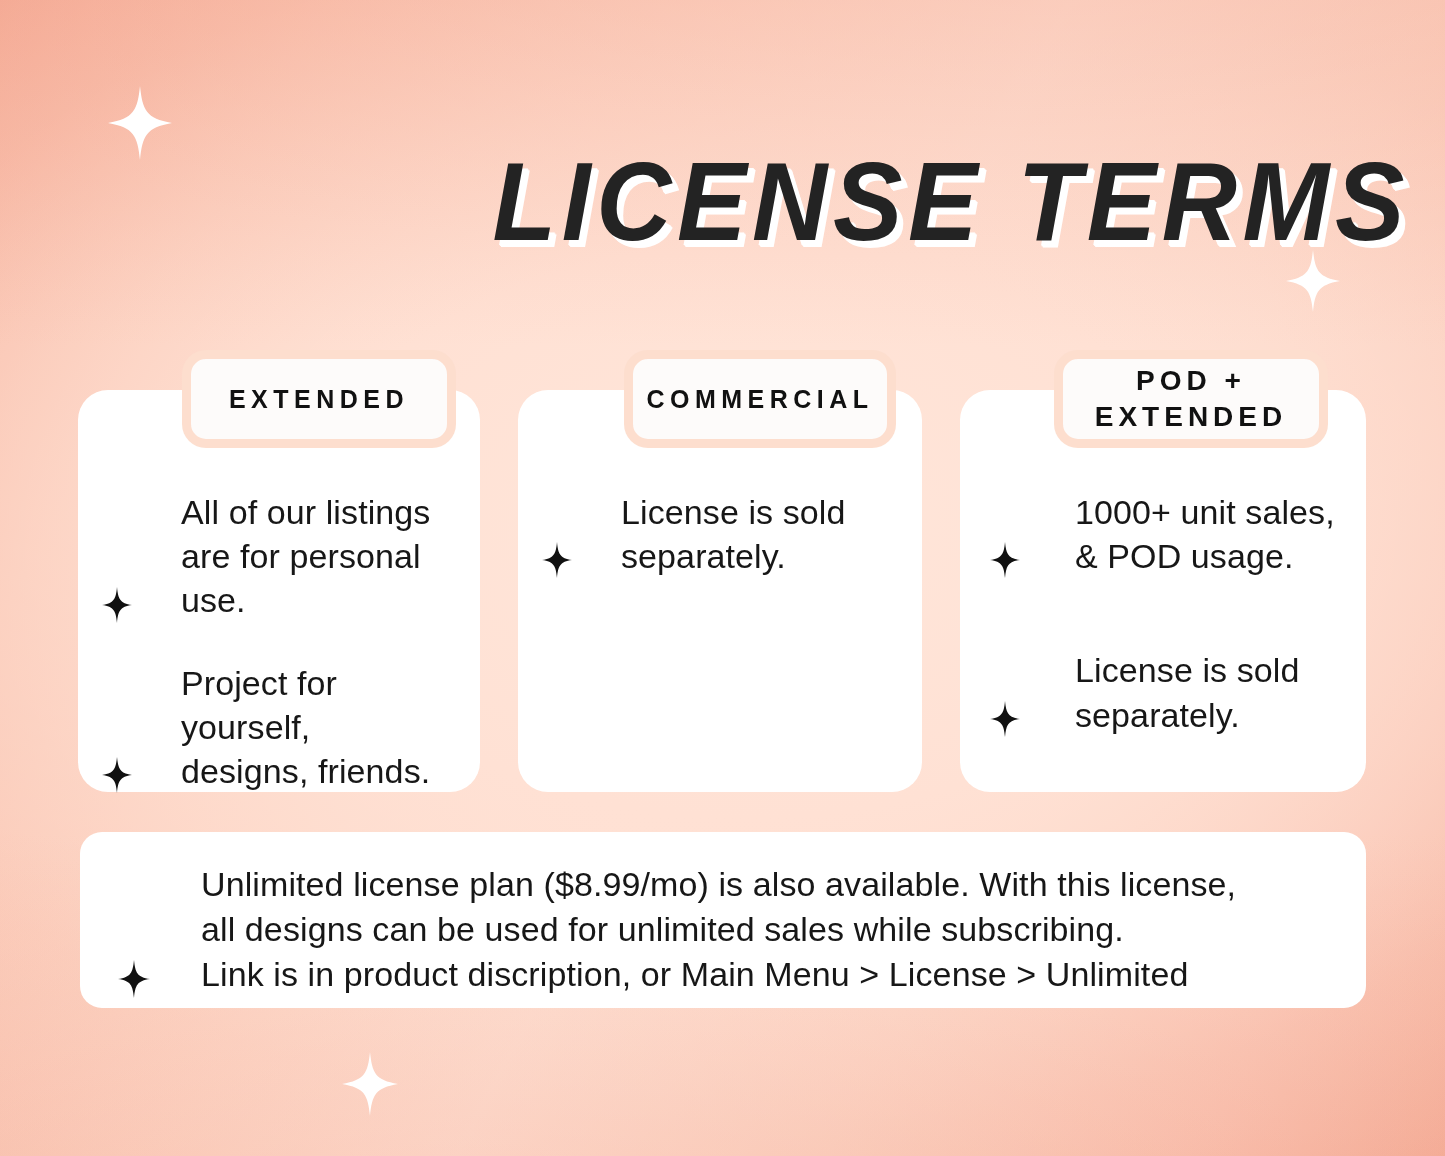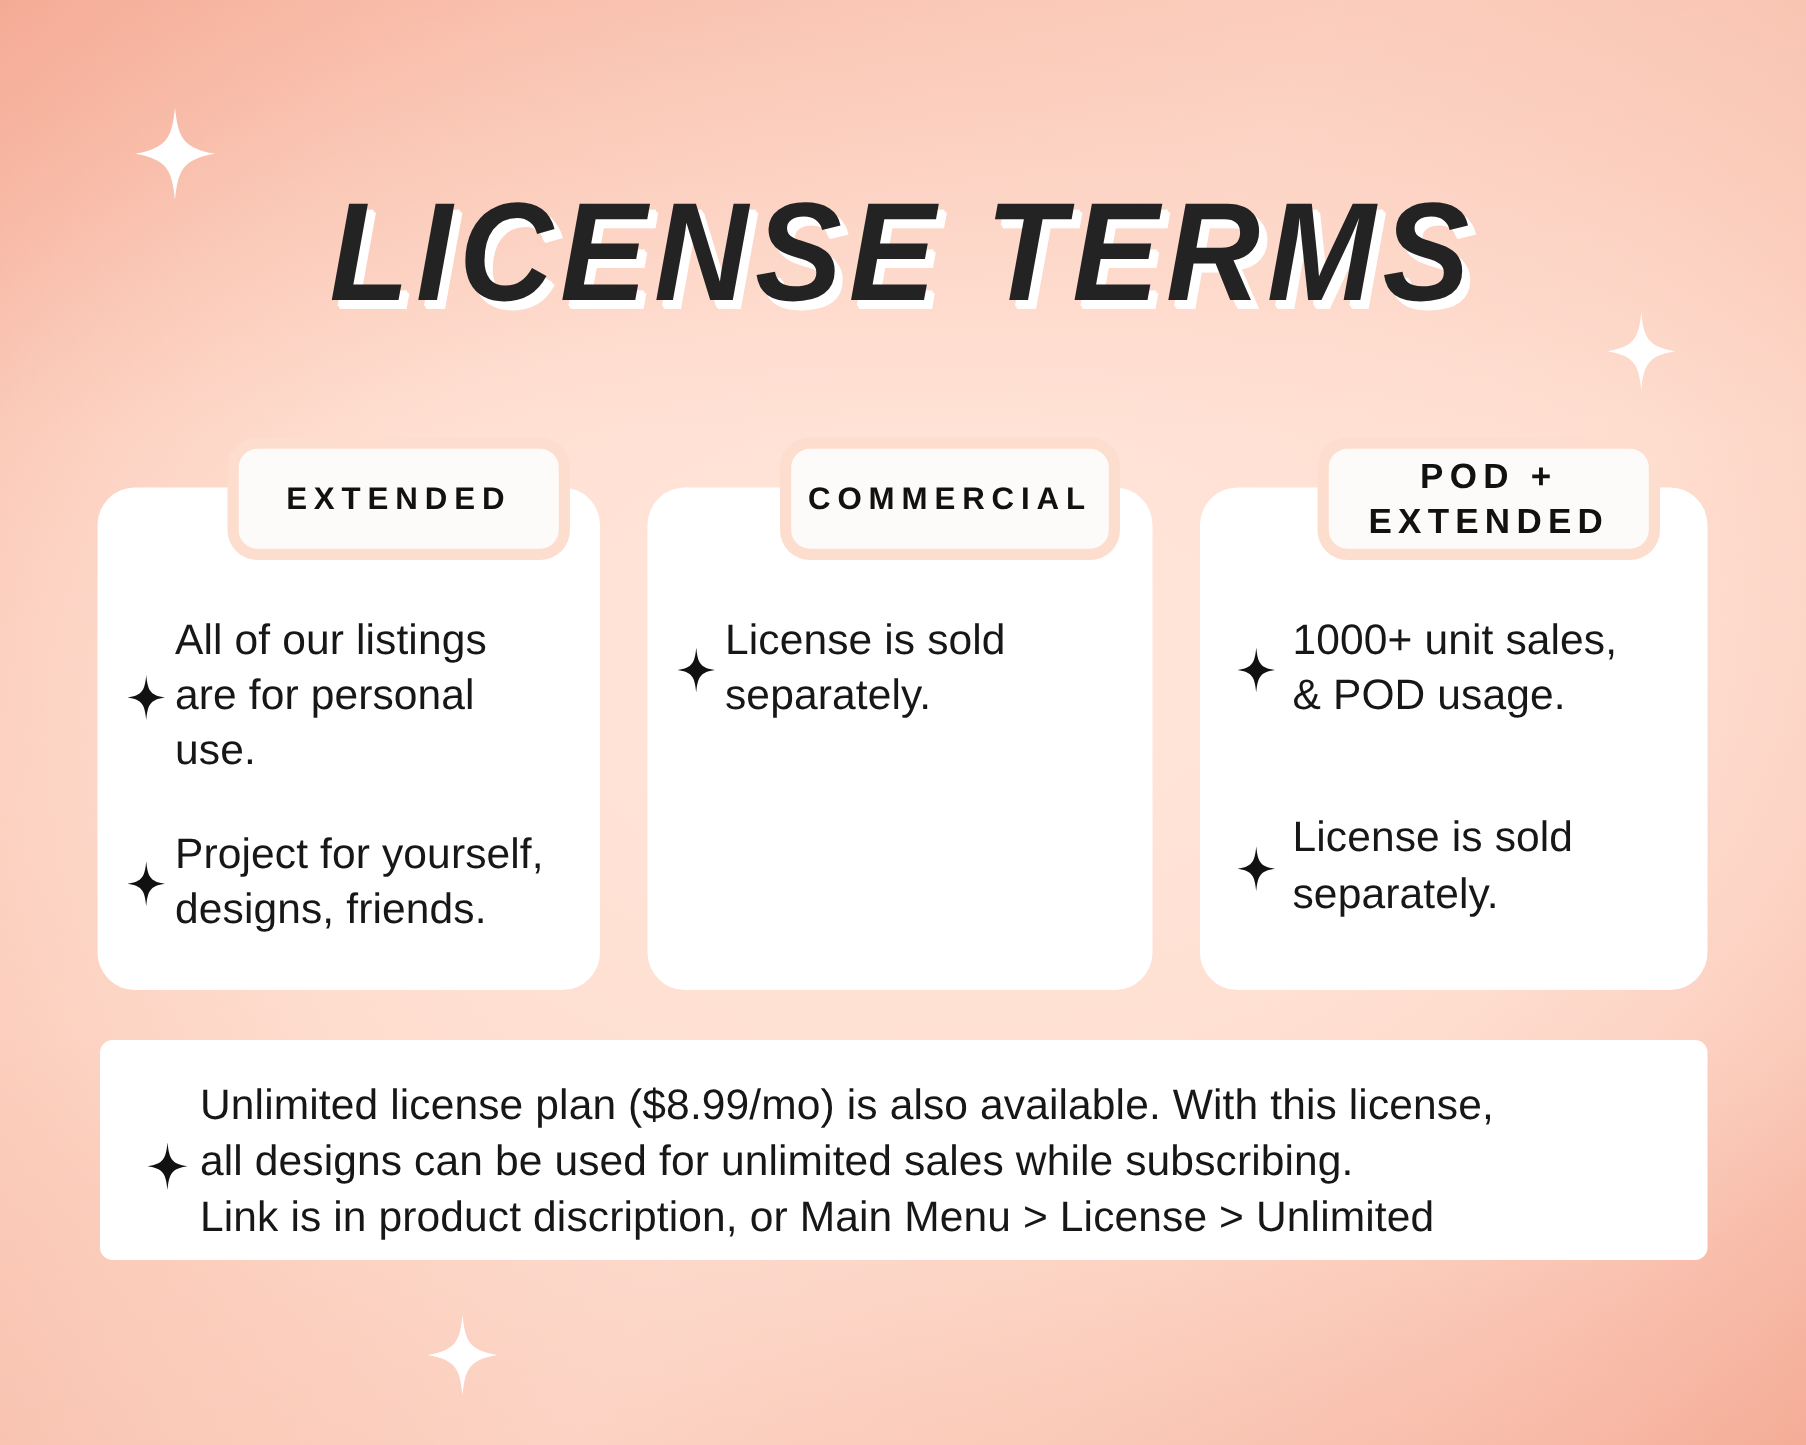--- a/index.html
+++ b/index.html
@@ -33,21 +33,21 @@
   .sparkle { position:absolute; }
   .sparkle svg { display:block; width:100%; height:100%; }
 
   #sparkle-1 { left:108px;  top:86px;   width:64px;  height:74px; }
   #sparkle-2 { left:1286px; top:250px;  width:54px;  height:62px; }
   #sparkle-3 { left:342px;  top:1052px; width:56px;  height:64px; }
 
   
   #title-wrap {
     position:absolute; left:0; right:0; top:146px;
-    text-align:center;
+    text-align:right;
   }
   #title {
     display:inline-block;
     font-family:"Liberation Sans", sans-serif;
     font-weight:700;
     font-style:italic;
     font-size:112px;
     line-height:1.0;
     letter-spacing:6px;
     color:#232323;
@@ -105,22 +105,23 @@
 
   
   .card-body {
     position:absolute;
     left:0; right:0;
     top:100px;
     padding:0 22px 0 24px;
   }
   .bullet {
     display:flex;
-    align-items:center;
+    align-items:flex-end;
     margin-bottom:38px;
+    gap:41px;
   }
   .bullet:last-child { margin-bottom:0; }
   .bullet-icon {
     flex:0 0 auto;
     width:30px; height:36px;
     margin-right:8px;
     margin-top:4px;
   }
   .bullet-icon svg { display:block; width:100%; height:100%; }
   .bullet-text {
@@ -139,21 +140,21 @@
   .c3 .card-body { top:100px; padding-left:30px; }
   .c3 .bullet    { margin-bottom:70px; }
   .c3 .bullet-icon { margin-right:14px; }
 
   
   #banner {
     position:absolute;
     left:80px; top:832px;
     width:1286px; height:176px;
     background:#ffffff;
-    border-radius:10px;
+    border-radius:22px;
   }
   #banner-inner {
     position:absolute;
     left:38px; top:30px; right:26px;
   }
   #banner .bullet { margin-bottom:0; }
   #banner .bullet-icon { width:32px; height:38px; margin-right:10px; margin-top:6px; }
   #banner .bullet-text {
     font-size:34px;
     line-height:1.33;

